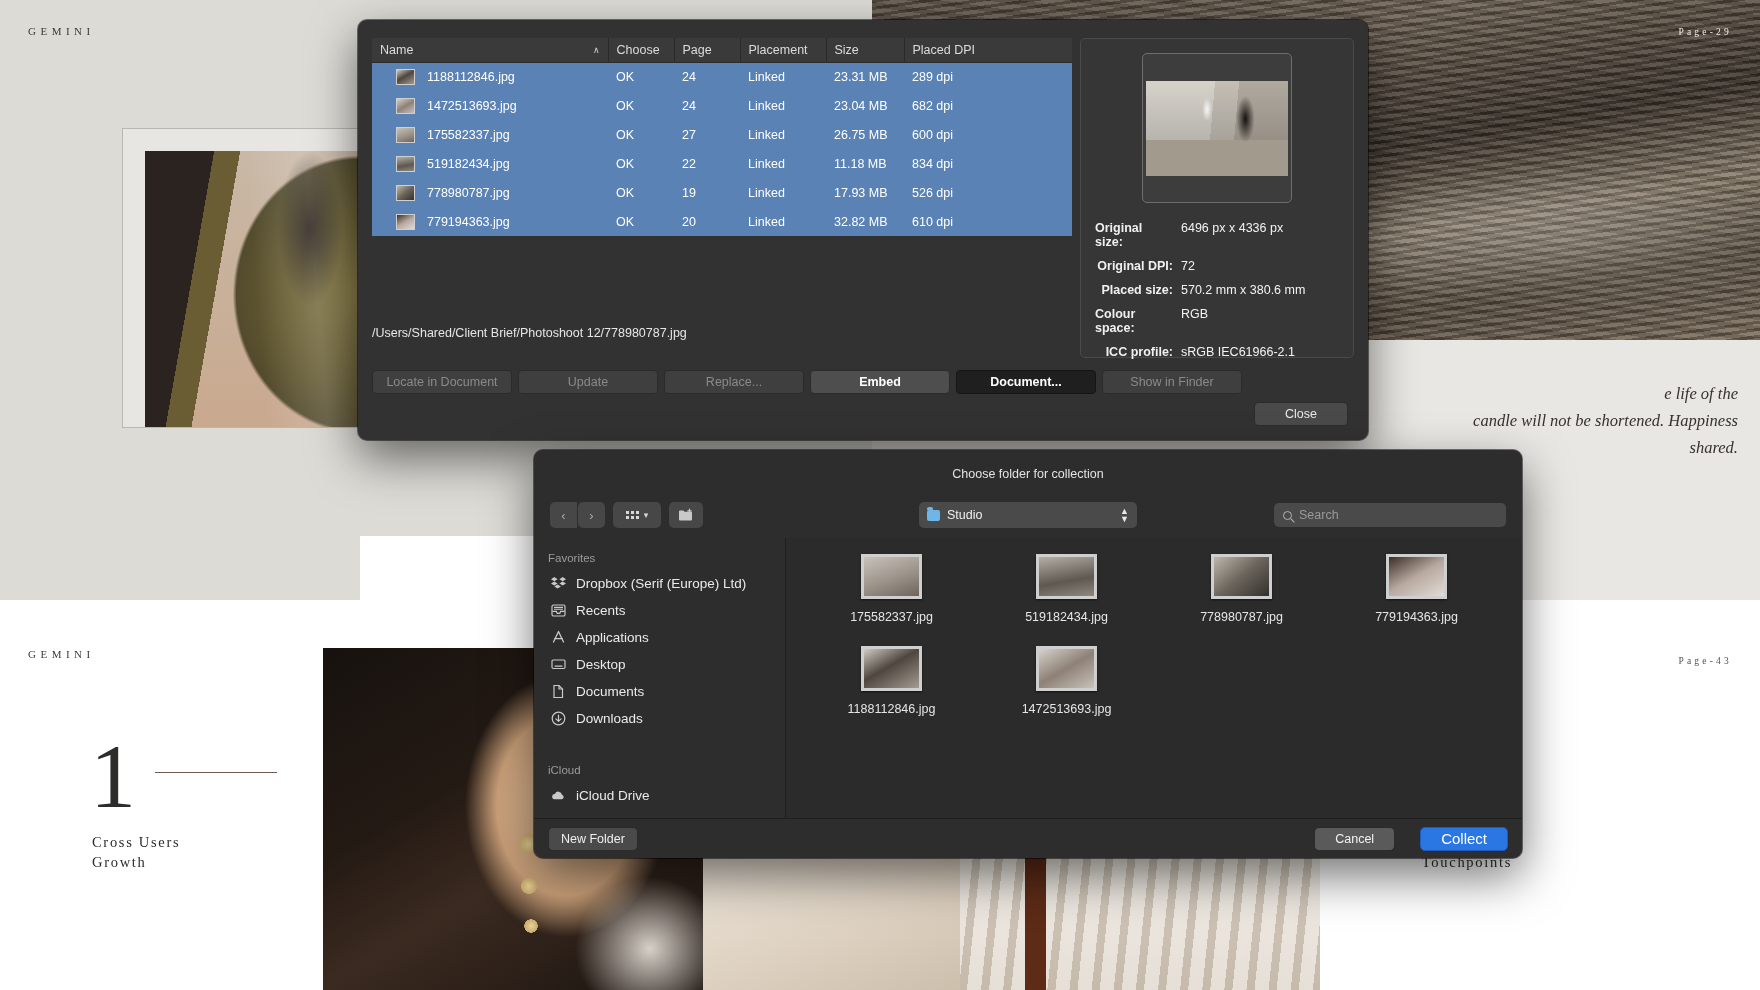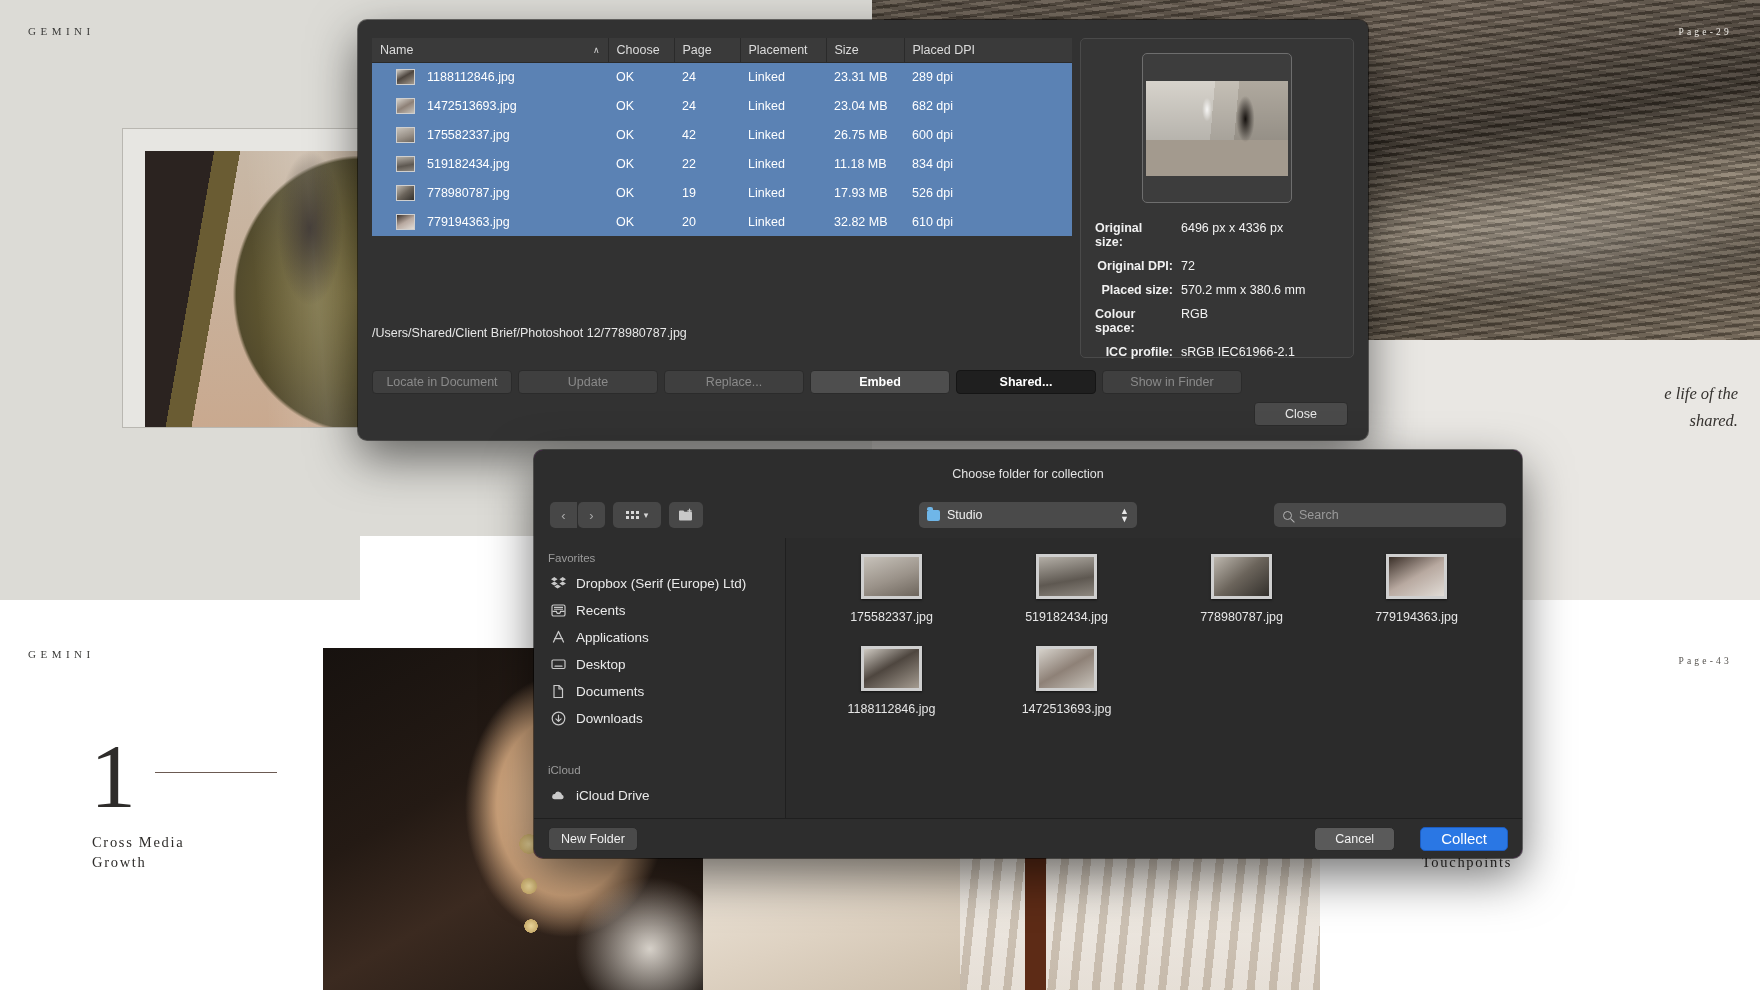--- a/index.html
+++ b/index.html
@@ -328,37 +328,38 @@
     </div>
   </div>
 
   <div class="pg pg-tr">
     <div class="rock">
         <div class="tanblob"></div>
       </div>
     <div class="pagenum on-dark" style="right:28px; top:27px;">Page-29</div>
     <div class="quote">
       <div>e life of the</div>
+      <div>candle will not be shortened. Happiness</div>
       <div>shared.</div>
     </div>
   </div>
 
   <div class="gap-strip"></div>
   <div class="band-top-bl"></div>
   <div class="band-top-br"></div>
 
   <div class="pg pg-bm"></div>
 
   <div class="pg pg-bl">
     <div class="brandmark" style="left:28px; top:48px;">GEMINI</div>
   </div>
   <div class="bignum" style="left:90px; top:730px;">1</div>
   <div class="rule" style="left:155px; top:772px; width:122px;"></div>
   <div class="capt" style="left:92px; top:832px;">
-    <div>Cross Media</div>
+    <div>Cross Users</div>
     <div>Growth</div>
   </div>
 
   <div class="photo-portrait"></div>
   <div class="photo-cloth"></div>
   <div class="photo-glasses"></div>
 
   <div class="pg pg-br">
     <div class="pagenum" style="right:28px; top:56px;">Page-43</div>
   </div>
@@ -416,21 +417,21 @@
             <td>682 dpi</td>
           </tr>
           <tr>
             <td class="c-name">
                 <span class="thumb-cell">
                   <span class="thumb t3"></span>
                   <span>175582337.jpg</span>
                 </span>
               </td>
             <td>OK</td>
-            <td>42</td>
+            <td>27</td>
             <td>Linked</td>
             <td>26.75 MB</td>
             <td>600 dpi</td>
           </tr>
           <tr>
             <td class="c-name">
                 <span class="thumb-cell">
                   <span class="thumb t4"></span>
                   <span>519182434.jpg</span>
                 </span>
@@ -470,21 +471,21 @@
         </tbody>
       </table>
 
       <div class="rm-path">/Users/Shared/Client Brief/Photoshoot 12/778980787.jpg</div>
 
       <div class="rm-btnrow">
         <div class="btn wide disabled">Locate in Document</div>
         <div class="btn wide disabled">Update</div>
         <div class="btn wide disabled">Replace...</div>
         <div class="btn wide strong">Embed</div>
-        <div class="btn wide dark">Shared...</div>
+        <div class="btn wide dark">Document...</div>
         <div class="btn wide disabled">Show in Finder</div>
       </div>
     </div>
 
     <div class="rm-right">
       <div class="rm-preview-panel">
         <div class="preview-box">
           <div class="preview-img"></div>
         </div>
         <div class="meta">

